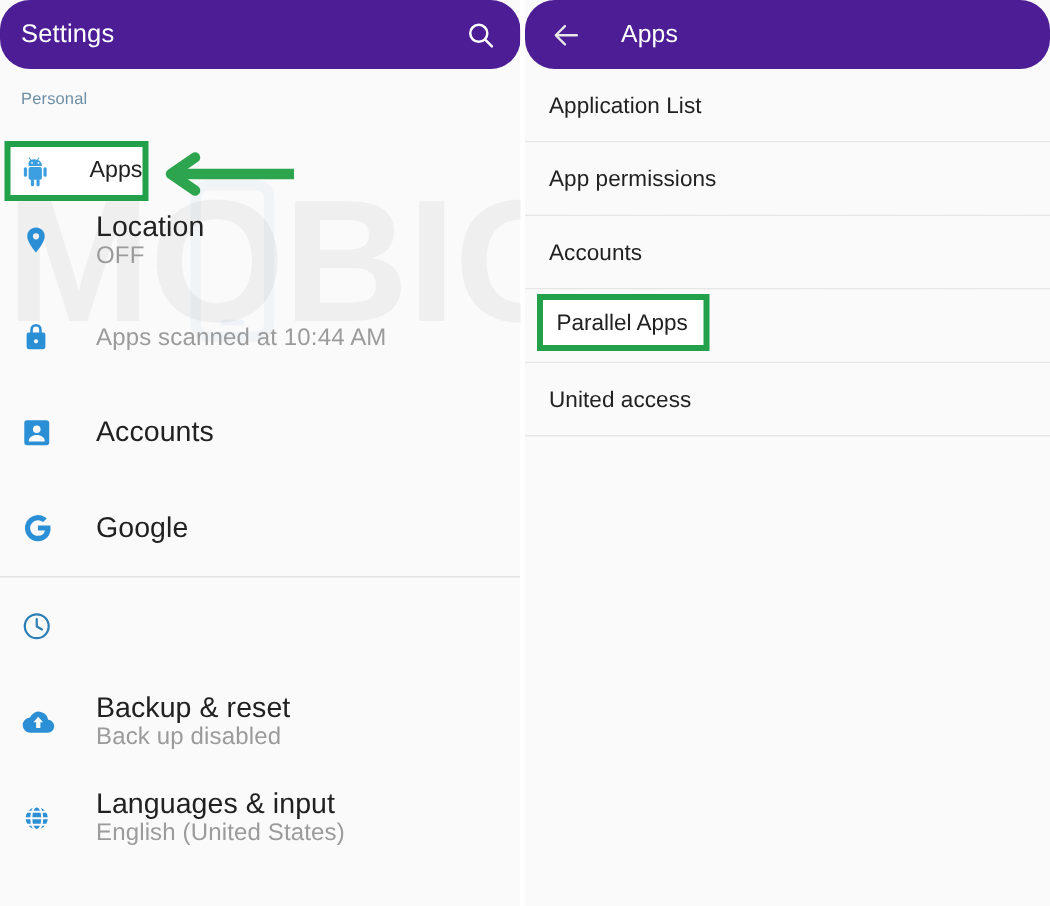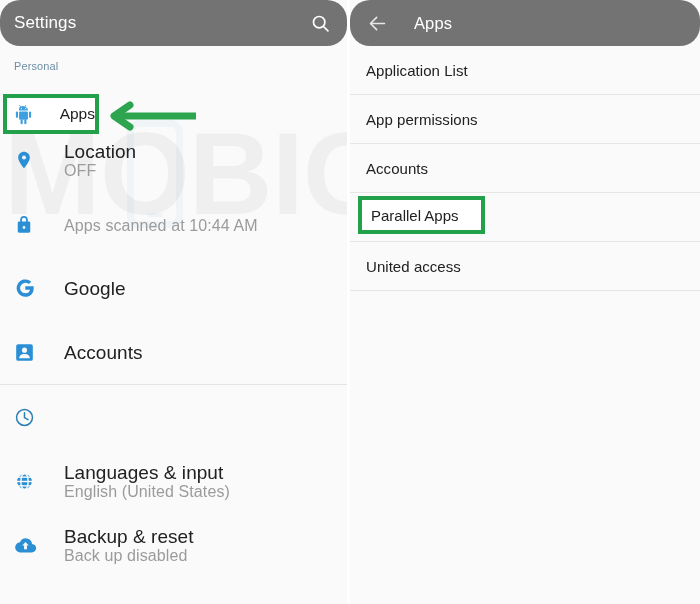--- a/index.html
+++ b/index.html
@@ -60,21 +60,21 @@
     overflow: hidden;
   }
   .panel-left  { width: 347px; }
   .panel-gap   { width: 3px; background: #ffffff; height: 604px; position: relative; z-index: 12; }
   .panel-right { width: 350px; }
 
   
   .appbar {
     position: relative;
     height: 46px;
-    background: #737373;
+    background: #4c1d95;
     display: flex;
     align-items: center;
     z-index: 10;
     border-radius: 20px;
   }
   .appbar-title {
     color: #ffffff;
     font-size: 17px;
     letter-spacing: 0.1px;
   }
@@ -142,21 +142,21 @@
   .rdiv { height: 1px; background: #e6e6e6; width: 100%; }
 
   
   .hl {
     position: absolute;
     border: 4px solid #22a04a;
     background: #ffffff;
     z-index: 20;
   }
   .hl-apps   { left: 3px;   top: 94px;  width: 96px;  height: 40px; }
-  .hl-parallel { left: 8px; top: 196px; width: 127px; height: 38px; }
+  .hl-parallel { left: 8px; top: 196px; width: 115px; height: 38px; }
 
   .hl-inner {
     position: absolute;
     inset: 0;
     display: flex;
     align-items: center;
   }
   .hl-apps .hl-inner { padding-left: 7px; }
   .hl-apps .hl-ico { width: 22px; margin-right: 26px; display: flex; align-items: center; }
   .hl-apps .hl-label { font-size: 15.5px; color: #212121; }
@@ -222,85 +222,85 @@
             <path d="M12 1.7a4.6 4.6 0 0 0-4.6 4.6v2.2H6.2A1.7 1.7 0 0 0 4.5 10.2v10A1.7 1.7 0 0 0 6.2 21.9h11.6a1.7 1.7 0 0 0 1.7-1.7v-10a1.7 1.7 0 0 0-1.7-1.7h-1.2V6.3A4.6 4.6 0 0 0 12 1.7zm0 2.1a2.5 2.5 0 0 1 2.5 2.5v2.2h-5V6.3A2.5 2.5 0 0 1 12 3.8zm0 10.1a1.7 1.7 0 1 1 0 3.4 1.7 1.7 0 0 1 0-3.4z"></path>
           </svg>
         </div>
         <div class="row-txt">
           <div class="row-sub">Apps scanned at 10:44 AM</div>
         </div>
       </div>
 
       <div class="row">
         <div class="row-ico">
-          <svg width="22" height="22" viewBox="0 0 24 24">
-            <path fill="#2b8fd6" d="M21.3 10.2h-9v3.6h5.2a5.3 5.3 0 0 1-5.2 3.9 5.7 5.7 0 1 1 3.8-10l2.7-2.6A9.5 9.5 0 1 0 12.3 21.6c5.5 0 9.2-3.9 9.2-9.4 0-.7-.1-1.4-.2-2z"></path>
-          </svg>
-        </div>
-        <div class="row-txt">
-          <div class="row-title">Google</div>
-        </div>
-      </div>
-
-      <div class="row">
-        <div class="row-ico">
           <svg width="21" height="21" viewBox="0 0 24 24">
             <rect x="2.5" y="2.5" width="19" height="19" rx="2.2" fill="#2b8fd6"></rect>
             <circle cx="12" cy="9.3" r="2.9" fill="#fafafa"></circle>
             <path d="M5.9 18.6c0-3.1 2.8-4.8 6.1-4.8s6.1 1.7 6.1 4.8z" fill="#fafafa"></path>
           </svg>
         </div>
         <div class="row-txt">
           <div class="row-title">Accounts</div>
         </div>
       </div>
+
+      <div class="row">
+        <div class="row-ico">
+          <svg width="22" height="22" viewBox="0 0 24 24">
+            <path fill="#2b8fd6" d="M21.3 10.2h-9v3.6h5.2a5.3 5.3 0 0 1-5.2 3.9 5.7 5.7 0 1 1 3.8-10l2.7-2.6A9.5 9.5 0 1 0 12.3 21.6c5.5 0 9.2-3.9 9.2-9.4 0-.7-.1-1.4-.2-2z"></path>
+          </svg>
+        </div>
+        <div class="row-txt">
+          <div class="row-title">Google</div>
+        </div>
+      </div>
     </div>
 
     <div class="divider-full"></div>
 
 
     <div class="list">
 
       <div class="row">
         <div class="row-ico">
           <svg width="21" height="21" viewBox="0 0 24 24" fill="none" stroke="#2b7fb5" stroke-width="1.7">
             <circle cx="12" cy="12" r="9.1"></circle>
             <polyline points="12,6.6 12,12.2 16,14.4" stroke-linecap="round" stroke-linejoin="round"></polyline>
           </svg>
+        </div>
+      </div>
+
+      <div class="row">
+        <div class="row-ico">
+          <svg width="23" height="19" viewBox="0 0 24 20" fill="#2b8fd6">
+            <path d="M18.9 8.3A6.6 6.6 0 0 0 6.2 6.7 5.3 5.3 0 0 0 6.6 17.3h11.9a4.5 4.5 0 0 0 .4-9z"></path>
+            <path d="M12 6.2l3.4 3.8h-6.8z" fill="#fafafa"></path>
+            <rect x="10.5" y="9.6" width="3" height="4.4" fill="#fafafa"></rect>
+          </svg>
+        </div>
+        <div class="row-txt">
+          <div class="row-title">Backup &amp; reset</div>
+          <div class="row-sub">Back up disabled</div>
         </div>
       </div>
 
       <div class="row">
         <div class="row-ico">
           <svg width="21" height="21" viewBox="0 0 24 24" fill="none" stroke="#2b8fd6" stroke-width="1.6">
             <circle cx="12" cy="12" r="9.2" fill="#2b8fd6" stroke="none"></circle>
             <circle cx="12" cy="12" r="9.2" stroke="#fafafa"></circle>
             <ellipse cx="12" cy="12" rx="4.2" ry="9.2" stroke="#fafafa"></ellipse>
             <line x1="3" y1="12" x2="21" y2="12" stroke="#fafafa"></line>
             <line x1="4.6" y1="7" x2="19.4" y2="7" stroke="#fafafa"></line>
             <line x1="4.6" y1="17" x2="19.4" y2="17" stroke="#fafafa"></line>
           </svg>
         </div>
         <div class="row-txt">
           <div class="row-title">Languages &amp; input</div>
           <div class="row-sub">English (United States)</div>
-        </div>
-      </div>
-
-      <div class="row">
-        <div class="row-ico">
-          <svg width="23" height="19" viewBox="0 0 24 20" fill="#2b8fd6">
-            <path d="M18.9 8.3A6.6 6.6 0 0 0 6.2 6.7 5.3 5.3 0 0 0 6.6 17.3h11.9a4.5 4.5 0 0 0 .4-9z"></path>
-            <path d="M12 6.2l3.4 3.8h-6.8z" fill="#fafafa"></path>
-            <rect x="10.5" y="9.6" width="3" height="4.4" fill="#fafafa"></rect>
-          </svg>
-        </div>
-        <div class="row-txt">
-          <div class="row-title">Backup &amp; reset</div>
-          <div class="row-sub">Back up disabled</div>
         </div>
       </div>
     </div>
 
     <div class="hl hl-apps">
       <div class="hl-inner">
         <div class="hl-ico">
           <svg width="19" height="21" viewBox="0 0 24 26" fill="#3b9fe0">
             <path d="M6.9 5.6h10.2v1.2H6.9z" fill="#3b9fe0"></path>
             <path d="M7.6 3.2l-1-1.6a.45.45 0 0 1 .77-.46l1.05 1.72a7.6 7.6 0 0 1 5.16 0L14.63 1.14a.45.45 0 0 1 .77.46l-1 1.6A5.7 5.7 0 0 1 17.6 8.1H6.4A5.7 5.7 0 0 1 7.6 3.2z"></path>

